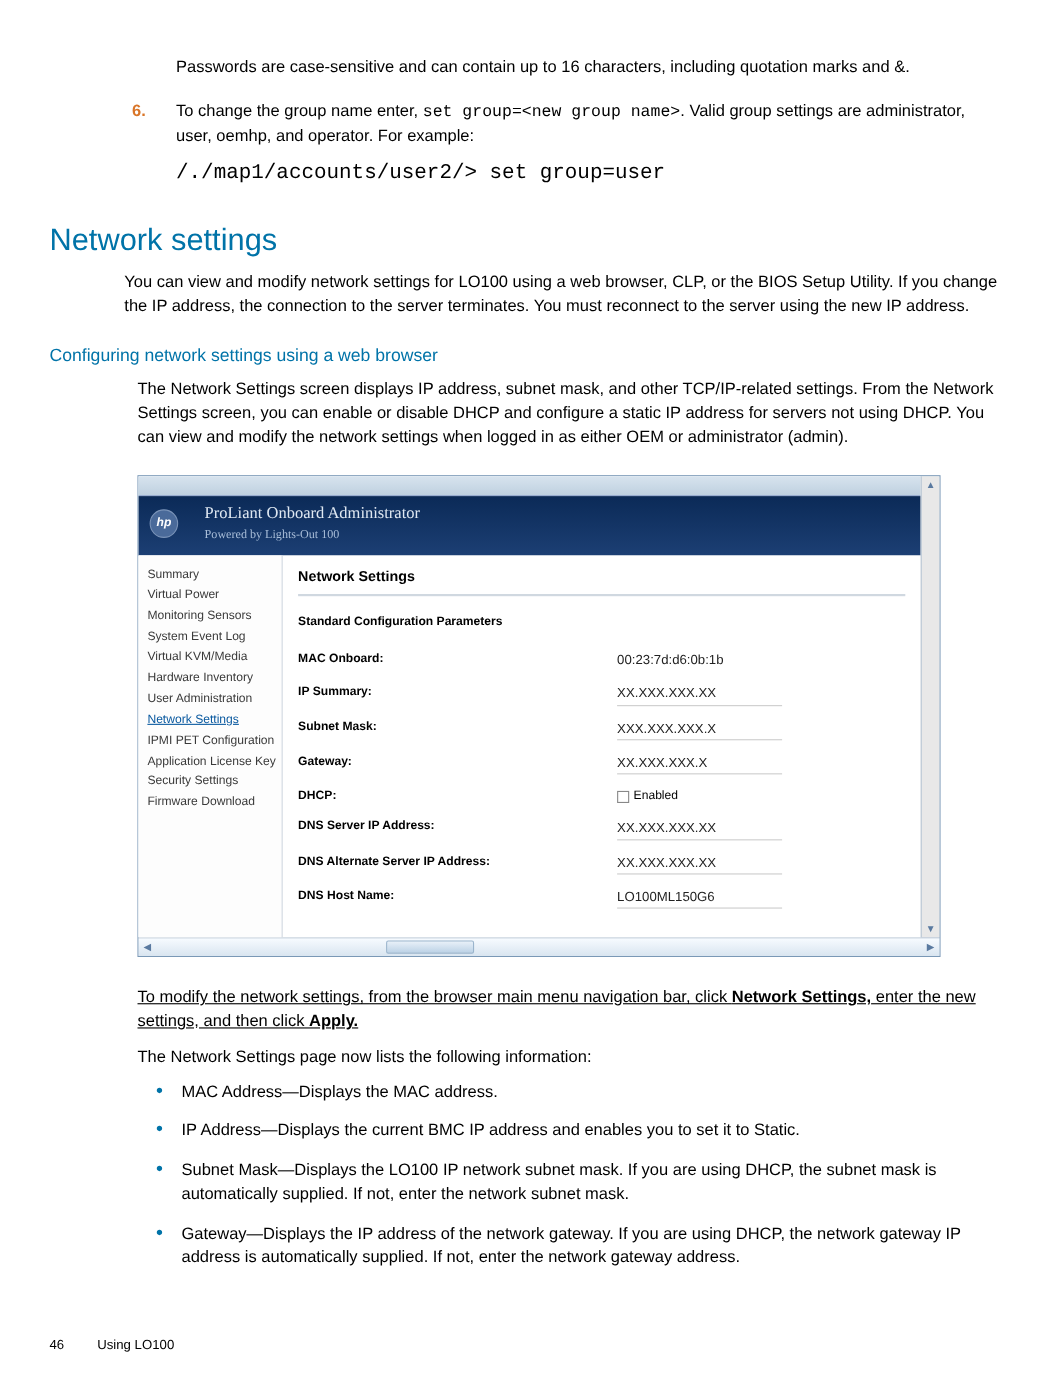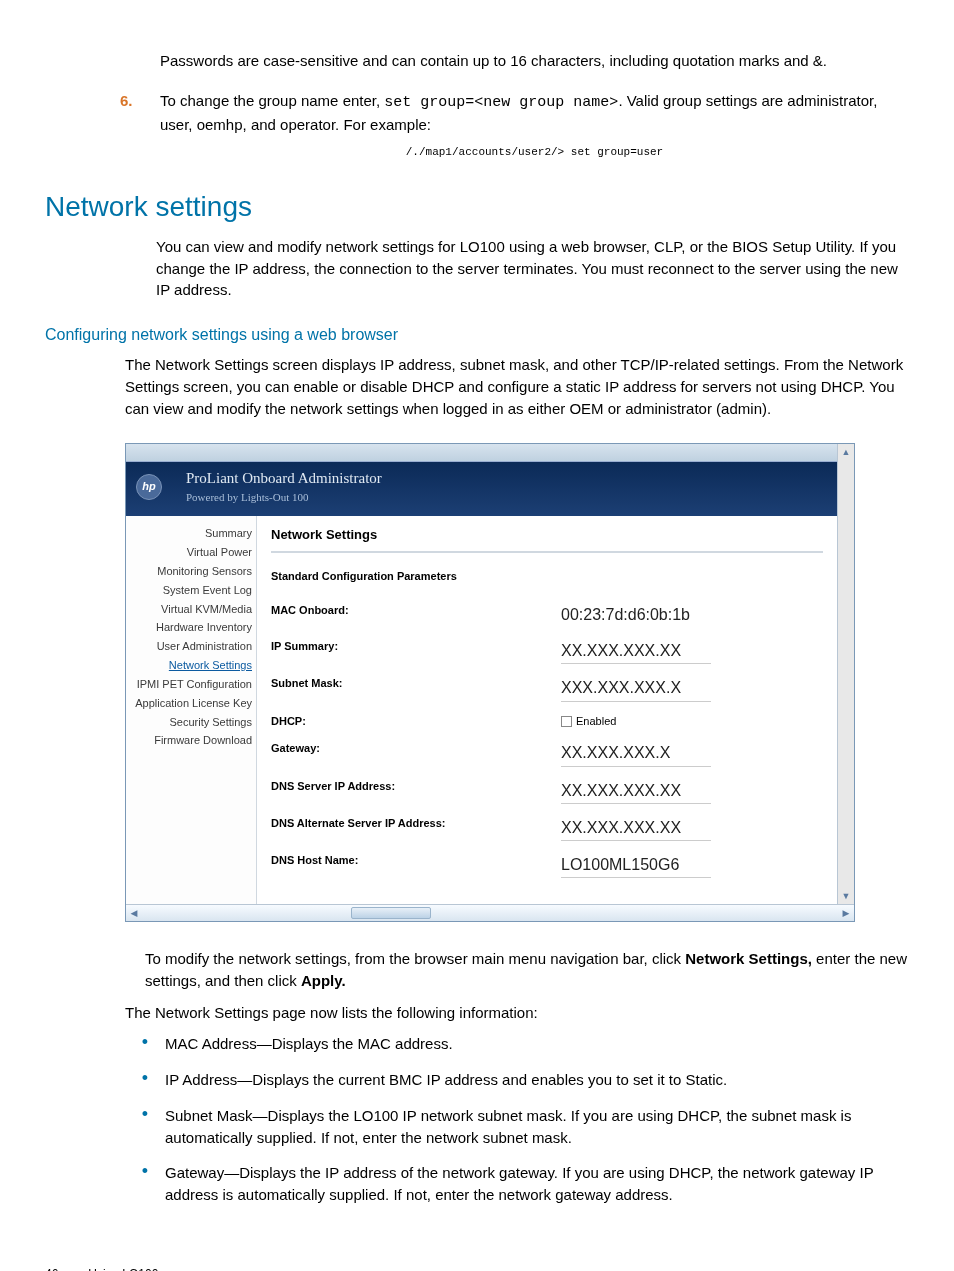--- a/index.html
+++ b/index.html
@@ -11,21 +11,21 @@
   padding: 50px 45px 30px 45px;
   color: #000;
   font-size: 15px;
   line-height: 1.45;
 }
 .indent-main { margin-left: 115px; }
 .step-row { display: flex; margin-top: 18px; margin-left: 75px; }
 .step-num { color: #d97528; font-weight: bold; width: 26px; flex-shrink: 0; }
 .step-body { margin-left: 14px; }
 code.inline { font-family: "Courier New", monospace; font-size: 15px; }
-.code-block { font-family: "Courier New", monospace; margin-top: 10px; margin-left: 115px; font-size: 11px; text-align: center; }
+.code-block { font-family: "Courier New", monospace; margin-top: 10px; margin-left: 115px; font-size: 19px; }
 h1.section {
   font-family: Arial, Helvetica, sans-serif;
   font-weight: normal;
   color: #0073a8;
   font-size: 28px;
   margin-top: 26px;
 }
 h2.subsection {
   font-family: Arial, Helvetica, sans-serif;
   font-weight: normal;
@@ -83,37 +83,37 @@
 .banner-text .banner-sub { font-size: 11px; color: #a8bdd8; font-family: Georgia, serif; }
 
 .shot-main { display: flex; background: #fff; }
 .sidebar {
   width: 130px;
   padding: 8px 4px 40px 8px;
   font-size: 11px;
   color: #3a3a3a;
   background: #fdfdfd;
 }
-.sidebar-item { padding: 2px 0; line-height: 1.35; text-align: right; }
+.sidebar-item { padding: 2px 0; line-height: 1.35; }
 .sidebar-item.active { color: #0b5aa0; text-decoration: underline; }
 .content-pane {
   flex: 1;
   border-left: 1px solid #d0d8e0;
   padding: 10px 14px 14px 14px;
   font-size: 11px;
 }
 .content-title { font-size: 13px; font-weight: bold; padding-bottom: 6px; border-bottom: 2px solid #d0d8e0; margin-bottom: 16px; }
 .content-subtitle { font-size: 11px; font-weight: bold; margin-bottom: 18px; margin-top: 16px; }
 .field-row { display: flex; margin-bottom: 12px; }
 .field-label { width: 290px; font-weight: bold; font-size: 11px; }
-.field-value { font-size: 16px; color: #222; flex: 1; border-bottom: 1px solid #ccc; padding-bottom: 1px; max-width: 150px; }
+.field-value { font-size: 12px; color: #222; flex: 1; border-bottom: 1px solid #ccc; padding-bottom: 1px; max-width: 150px; }
 .field-checkbox { font-size: 11px; display: flex; align-items: center; gap: 4px; }
 .field-checkbox .box { width: 11px; height: 11px; border: 1px solid #888; background: #fff; }
 
-.after-para { margin-top: 26px; margin-left: 100px; }
+.after-para { margin-top: 26px; margin-left: 80px; text-decoration: underline; }
 .after-para2 { margin-top: 10px; margin-left: 80px; }
 ul.bullets { list-style: none; margin-top: 10px; margin-left: 80px; }
 ul.bullets > li { display: flex; margin-bottom: 14px; }
 ul.bullets > li .dot { color: #0073a8; font-size: 18px; line-height: 18px; width: 40px; text-align: center; flex-shrink: 0; }
 ul.bullets > li .btxt { flex: 1; }
 .btxt-sub { margin-top: 6px; }
 
 .footer { margin-top: 60px; font-size: 12px; }
 .footer .pagenum { display: inline-block; width: 40px; }
 
@@ -126,21 +126,21 @@
 
 <div class="step-row">
   <div class="step-num">6.</div>
   <div class="step-body">
     <span>To change the group name enter, </span><code class="inline">set group=&lt;new group name&gt;</code><span>. Valid group settings are administrator, user, oemhp, and operator. For example:</span>
   </div>
 </div>
 <div class="code-block">/./map1/accounts/user2/&gt; set group=user</div>
 
 <h1 class="section">Network settings</h1>
-<p class="para indent-main" style="margin-left:111px">You can view and modify network settings for LO100 using a web browser, CLP, or the BIOS Setup Utility. If you change the IP address, the connection to the server terminates. You must reconnect to the server using the new IP address.</p>
+<p class="para indent-main" style="margin-left:68px">You can view and modify network settings for LO100 using a web browser, CLP, or the BIOS Setup Utility. If you change the IP address, the connection to the server terminates. You must reconnect to the server using the new IP address.</p>
 
 <h2 class="subsection">Configuring network settings using a web browser</h2>
 <p class="para" style="margin-left:80px">The Network Settings screen displays IP address, subnet mask, and other TCP/IP-related settings. From the Network Settings screen, you can enable or disable DHCP and configure a static IP address for servers not using DHCP. You can view and modify the network settings when logged in as either OEM or administrator (admin).</p>
 
 <div class="screenshot-frame">
   <div class="shot-scrollarea">
     <div class="shot-content">
       <div class="shot-topstrip"></div>
       <div class="shot-banner">
         <div class="hp-logo">hp</div>
@@ -174,29 +174,29 @@
               </div>
               <div class="field-row">
                 <div class="field-label">IP Summary:</div>
                 <div class="field-value">XX.XXX.XXX.XX</div>
               </div>
               <div class="field-row">
                 <div class="field-label">Subnet Mask:</div>
                 <div class="field-value">XXX.XXX.XXX.X</div>
               </div>
               <div class="field-row">
+                <div class="field-label">Gateway:</div>
+                <div class="field-value">XX.XXX.XXX.X</div>
+              </div>
+              <div class="field-row">
                 <div class="field-label">DHCP:</div>
                 <div class="field-checkbox">
                   <span class="box"></span>
                   <span>Enabled</span>
                 </div>
-              </div>
-              <div class="field-row">
-                <div class="field-label">Gateway:</div>
-                <div class="field-value">XX.XXX.XXX.X</div>
               </div>
               <div class="field-row">
                 <div class="field-label">DNS Server IP Address:</div>
                 <div class="field-value">XX.XXX.XXX.XX</div>
               </div>
               <div class="field-row">
                 <div class="field-label">DNS Alternate Server IP Address:</div>
                 <div class="field-value">XX.XXX.XXX.XX</div>
               </div>
               <div class="field-row">

